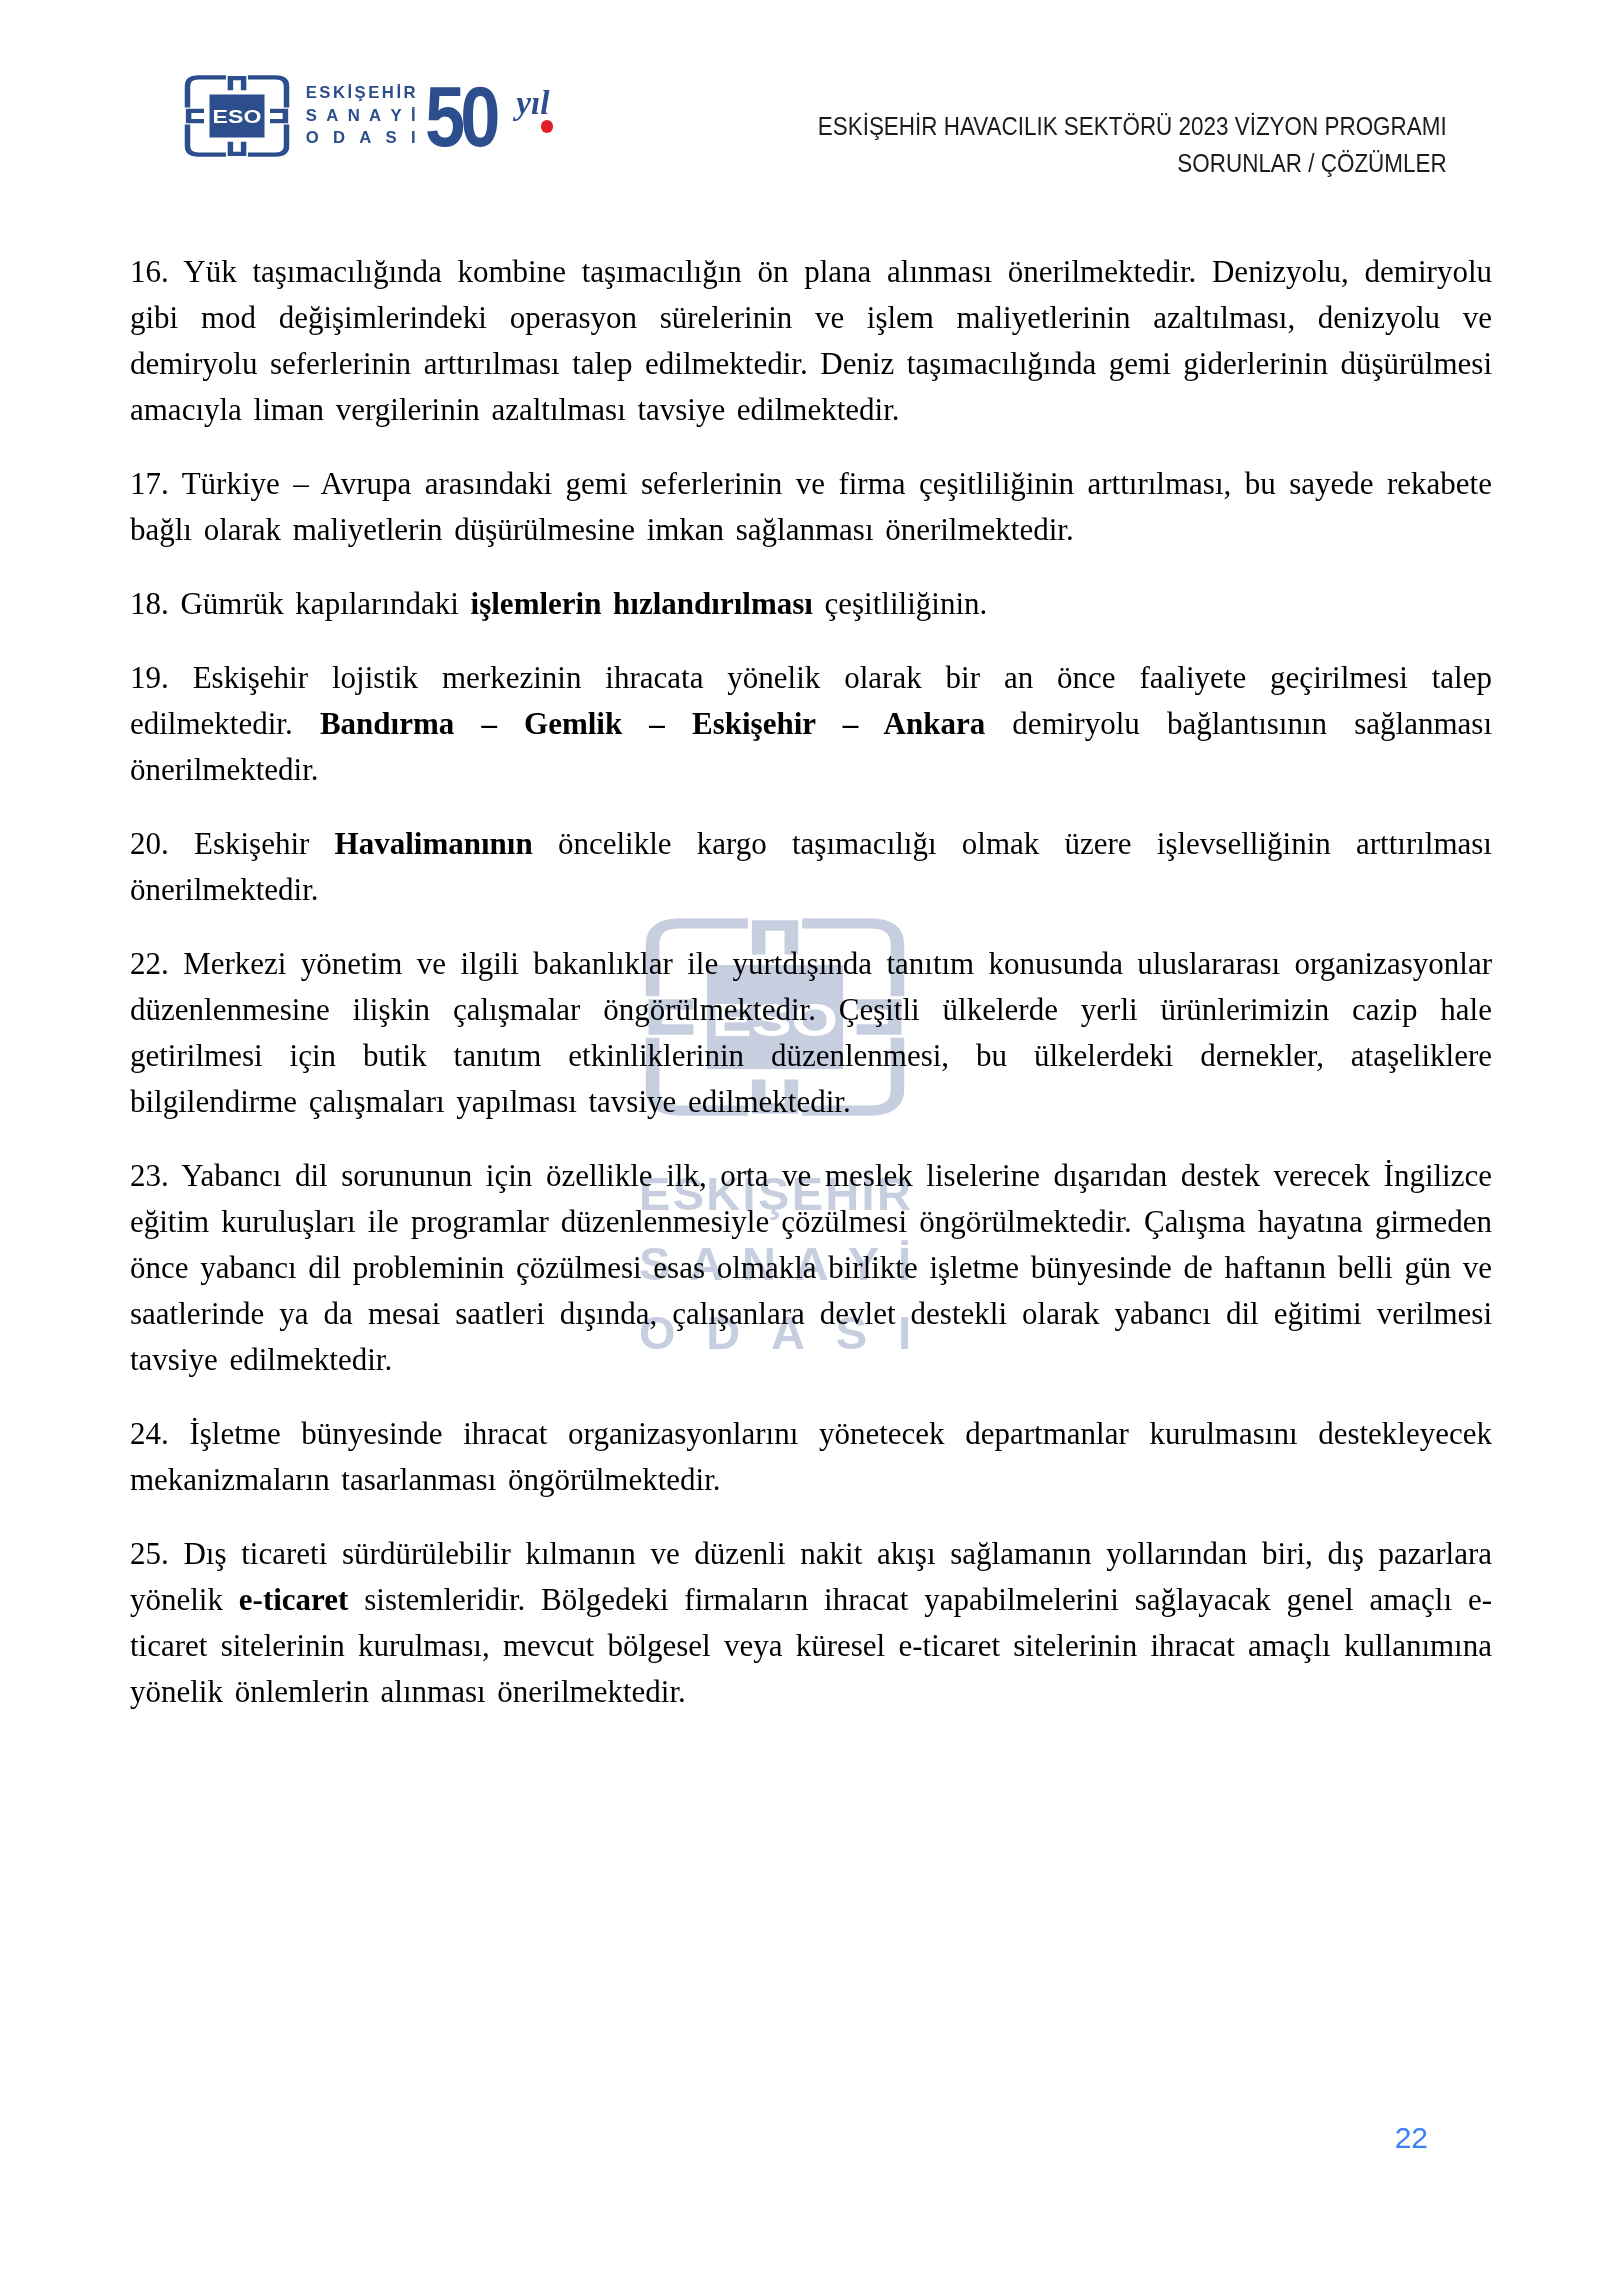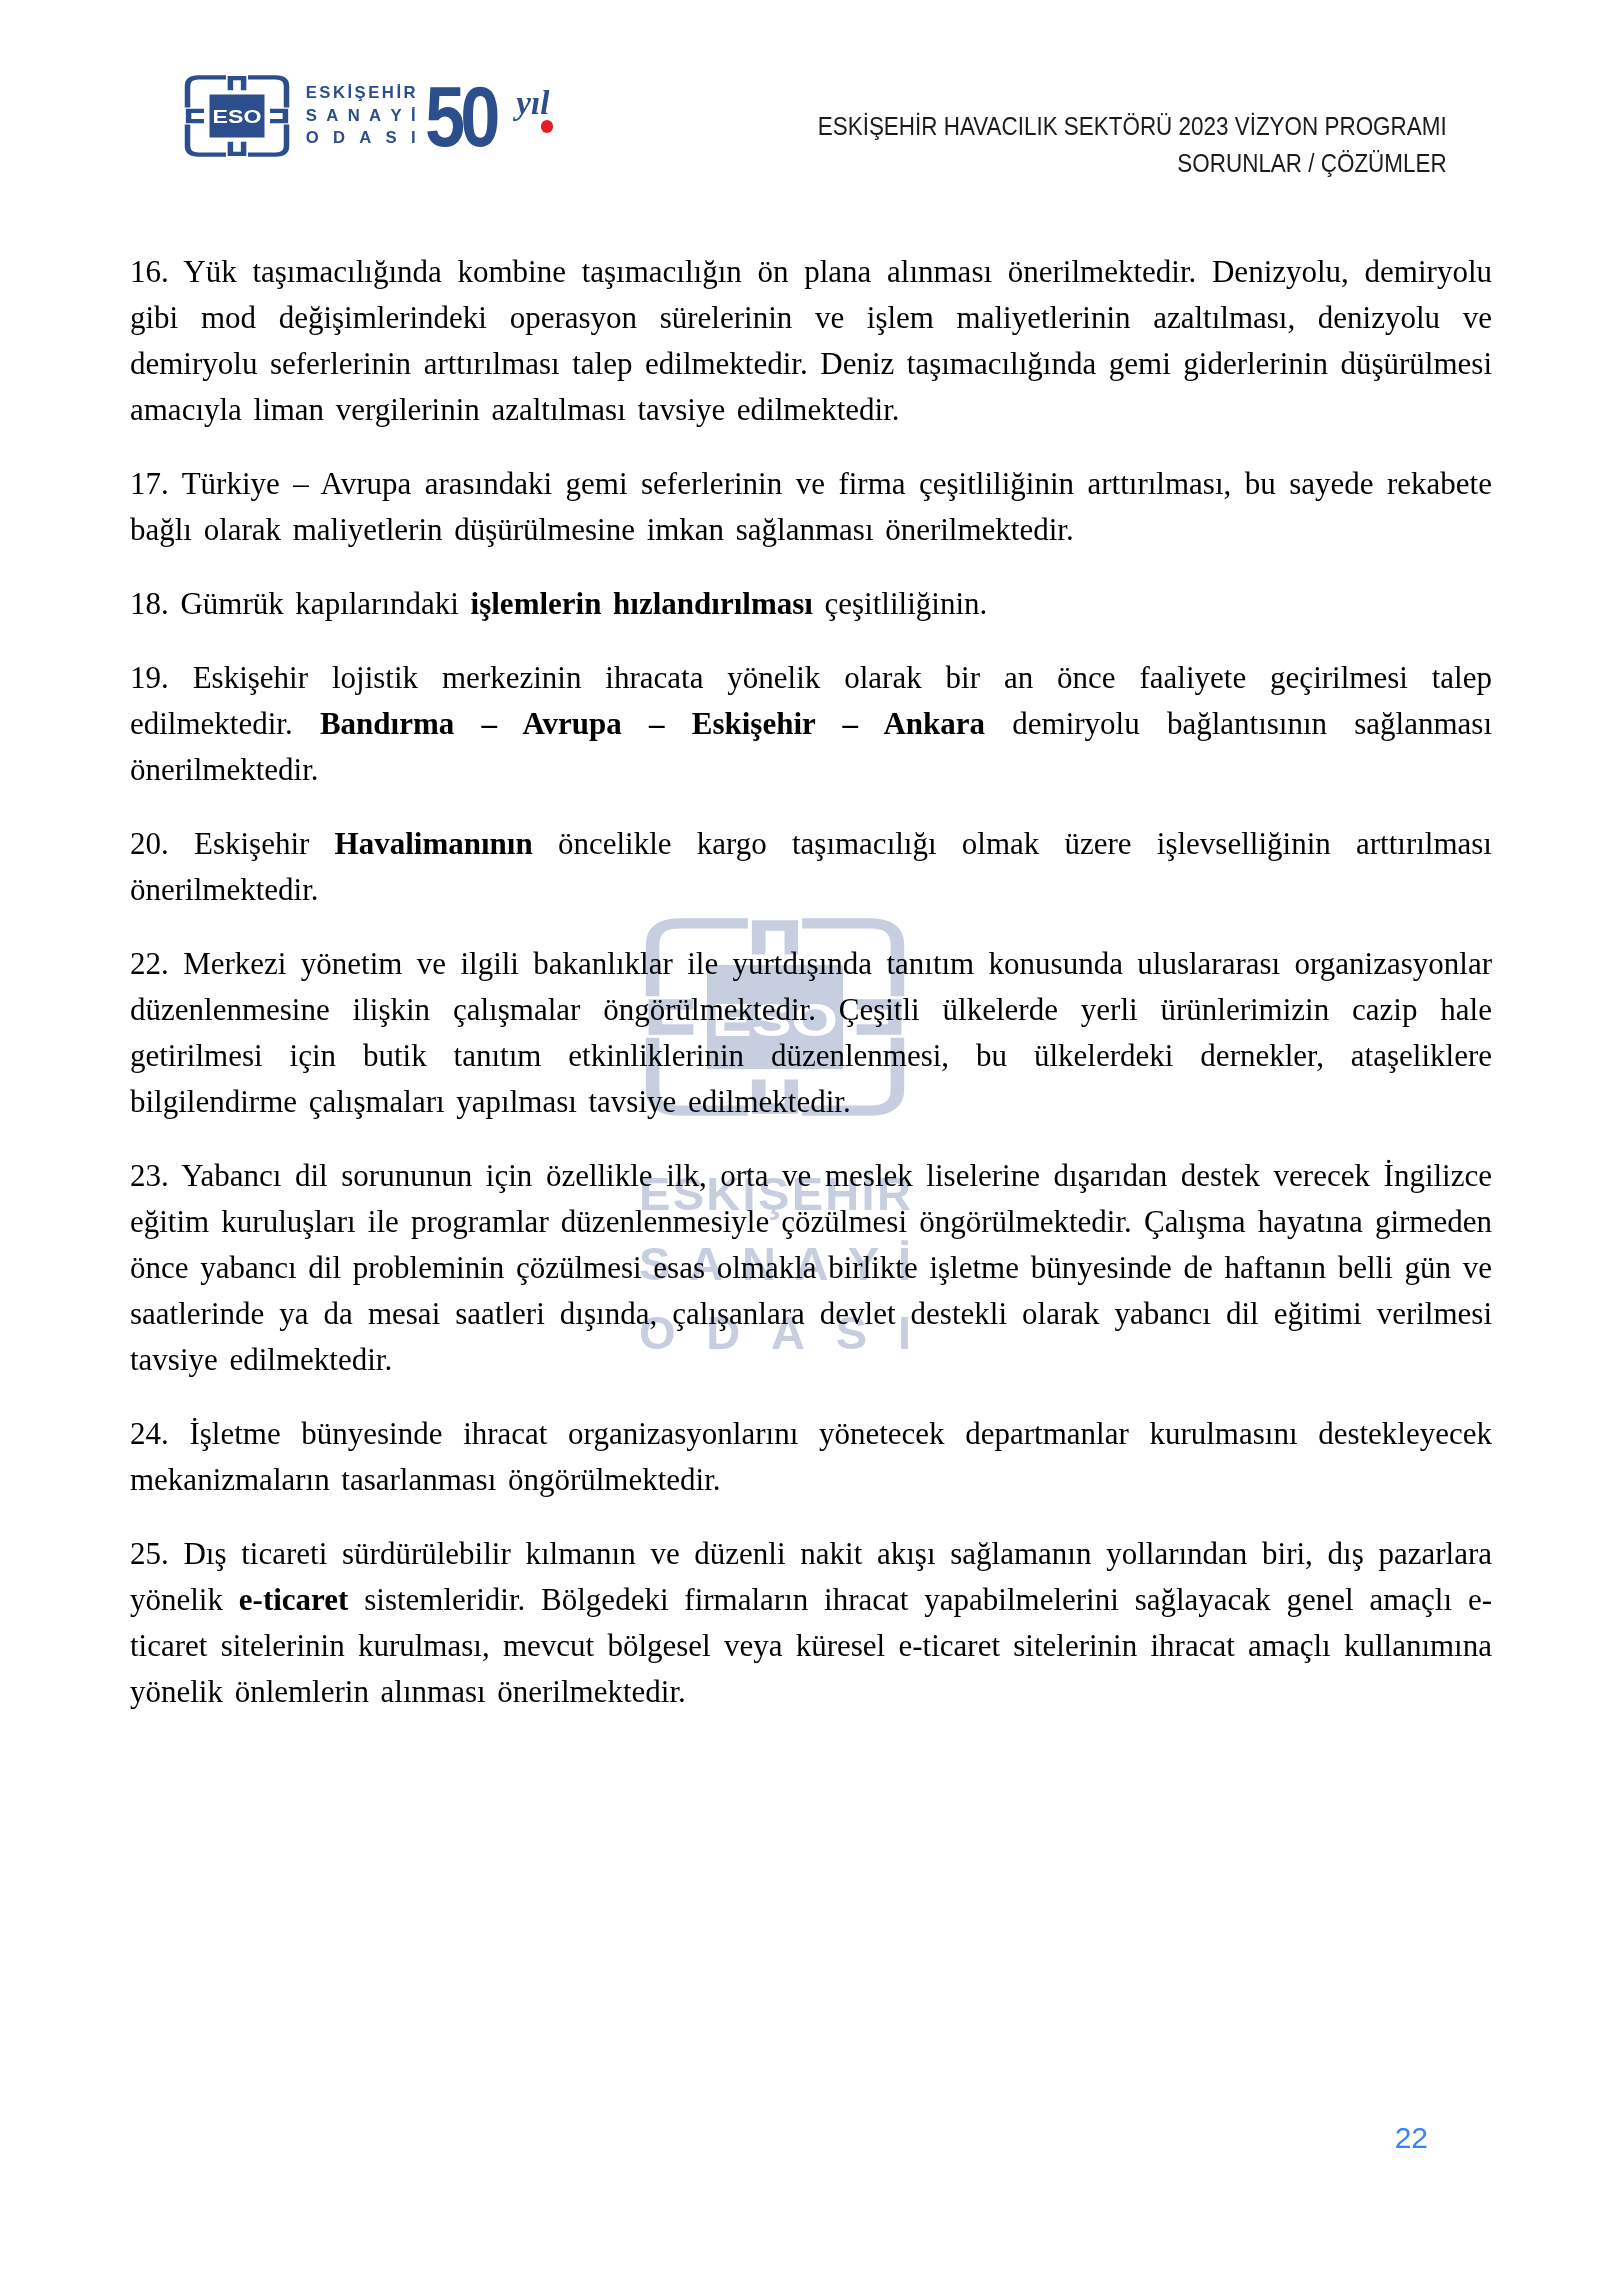--- a/index.html
+++ b/index.html
@@ -204,21 +204,21 @@
           <span>S</span>
           <span>I</span>
         </div>
     </div>
   </div>
 
   <div class="content">
       <p class="paragraph"><span class="run-normal">16. Yük taşımacılığında kombine taşımacılığın ön plana alınması önerilmektedir. Denizyolu, demiryolu gibi mod değişimlerindeki operasyon sürelerinin ve işlem maliyetlerinin azaltılması, denizyolu ve demiryolu seferlerinin arttırılması talep edilmektedir. Deniz taşımacılığında gemi giderlerinin düşürülmesi amacıyla liman vergilerinin azaltılması tavsiye edilmektedir.</span></p>
       <p class="paragraph"><span class="run-normal">17. Türkiye – Avrupa arasındaki gemi seferlerinin ve firma çeşitliliğinin arttırılması, bu sayede rekabete bağlı olarak maliyetlerin düşürülmesine imkan sağlanması önerilmektedir.</span></p>
       <p class="paragraph"><span class="run-normal">18. Gümrük kapılarındaki </span><span class="run-bold">işlemlerin hızlandırılması</span><span class="run-normal"> çeşitliliğinin.</span></p>
-      <p class="paragraph"><span class="run-normal">19. Eskişehir lojistik merkezinin ihracata yönelik olarak bir an önce faaliyete geçirilmesi talep edilmektedir. </span><span class="run-bold">Bandırma – Avrupa – Eskişehir – Ankara</span><span class="run-normal"> demiryolu bağlantısının sağlanması önerilmektedir.</span></p>
+      <p class="paragraph"><span class="run-normal">19. Eskişehir lojistik merkezinin ihracata yönelik olarak bir an önce faaliyete geçirilmesi talep edilmektedir. </span><span class="run-bold">Bandırma – Gemlik – Eskişehir – Ankara</span><span class="run-normal"> demiryolu bağlantısının sağlanması önerilmektedir.</span></p>
       <p class="paragraph"><span class="run-normal">20. Eskişehir </span><span class="run-bold">Havalimanının</span><span class="run-normal"> öncelikle kargo taşımacılığı olmak üzere işlevselliğinin arttırılması önerilmektedir.</span></p>
       <p class="paragraph"><span class="run-normal">22. Merkezi yönetim ve ilgili bakanlıklar ile yurtdışında tanıtım konusunda uluslararası organizasyonlar düzenlenmesine ilişkin çalışmalar öngörülmektedir. Çeşitli ülkelerde yerli ürünlerimizin cazip hale getirilmesi için butik tanıtım etkinliklerinin düzenlenmesi, bu ülkelerdeki dernekler, ataşeliklere bilgilendirme çalışmaları yapılması tavsiye edilmektedir.</span></p>
       <p class="paragraph"><span class="run-normal">23. Yabancı dil sorununun için özellikle ilk, orta ve meslek liselerine dışarıdan destek verecek İngilizce eğitim kuruluşları ile programlar düzenlenmesiyle çözülmesi öngörülmektedir. Çalışma hayatına girmeden önce yabancı dil probleminin çözülmesi esas olmakla birlikte işletme bünyesinde de haftanın belli gün ve saatlerinde ya da mesai saatleri dışında, çalışanlara devlet destekli olarak yabancı dil eğitimi verilmesi tavsiye edilmektedir.</span></p>
       <p class="paragraph"><span class="run-normal">24. İşletme bünyesinde ihracat organizasyonlarını yönetecek departmanlar kurulmasını destekleyecek mekanizmaların tasarlanması öngörülmektedir.</span></p>
       <p class="paragraph"><span class="run-normal">25. Dış ticareti sürdürülebilir kılmanın ve düzenli nakit akışı sağlamanın yollarından biri, dış pazarlara yönelik </span><span class="run-bold">e-ticaret</span><span class="run-normal"> sistemleridir. Bölgedeki firmaların ihracat yapabilmelerini sağlayacak genel amaçlı e-ticaret sitelerinin kurulması, mevcut bölgesel veya küresel e-ticaret sitelerinin ihracat amaçlı kullanımına yönelik önlemlerin alınması önerilmektedir.</span></p>
     </div>
 
   <div class="page-number">22</div>
 
 </div>

